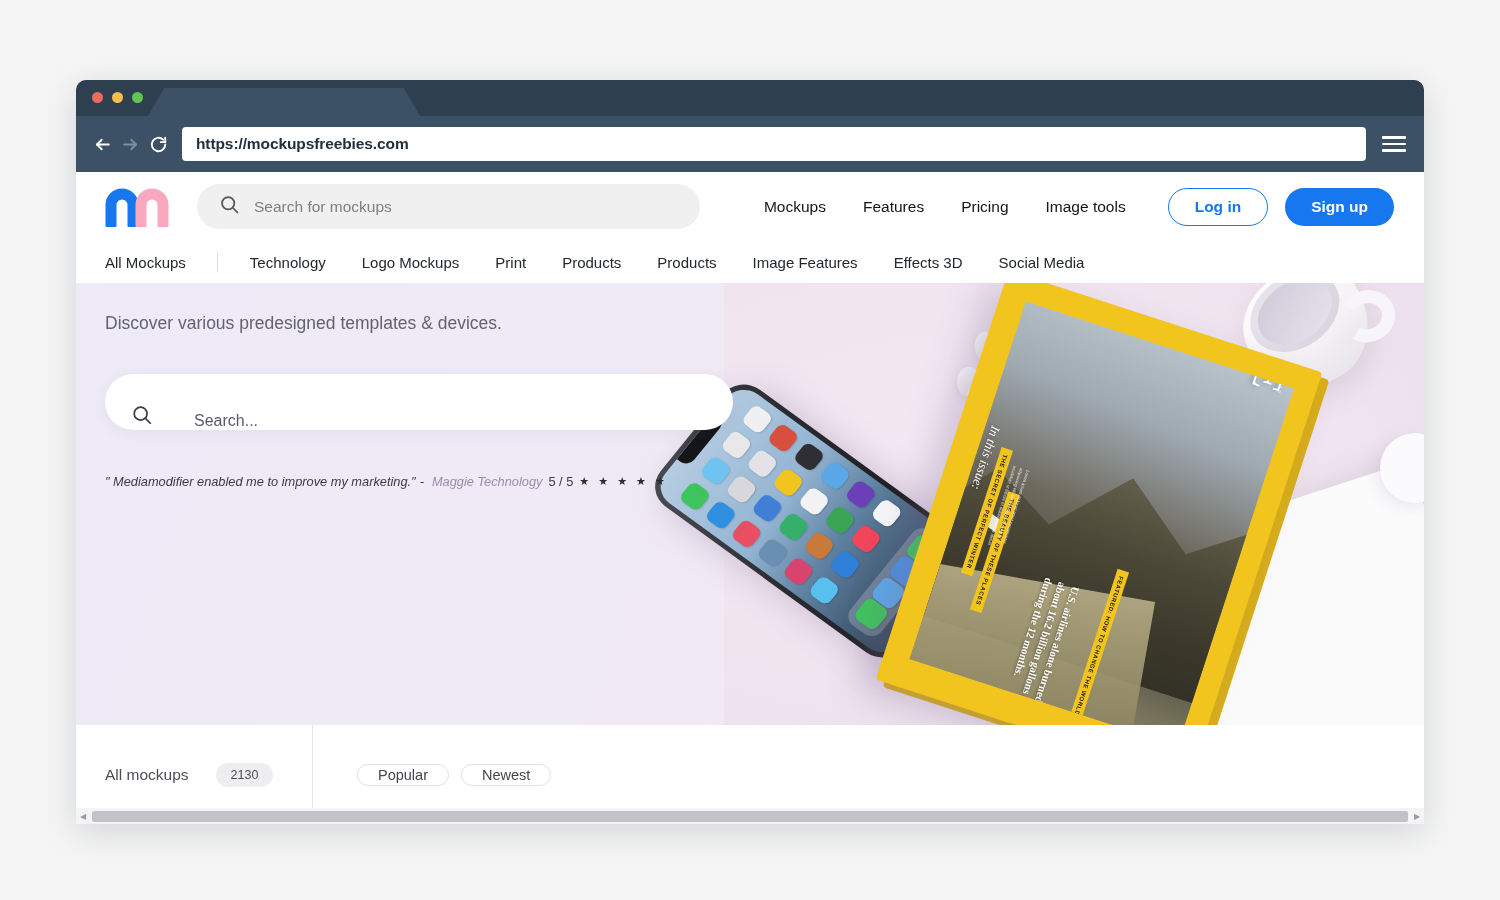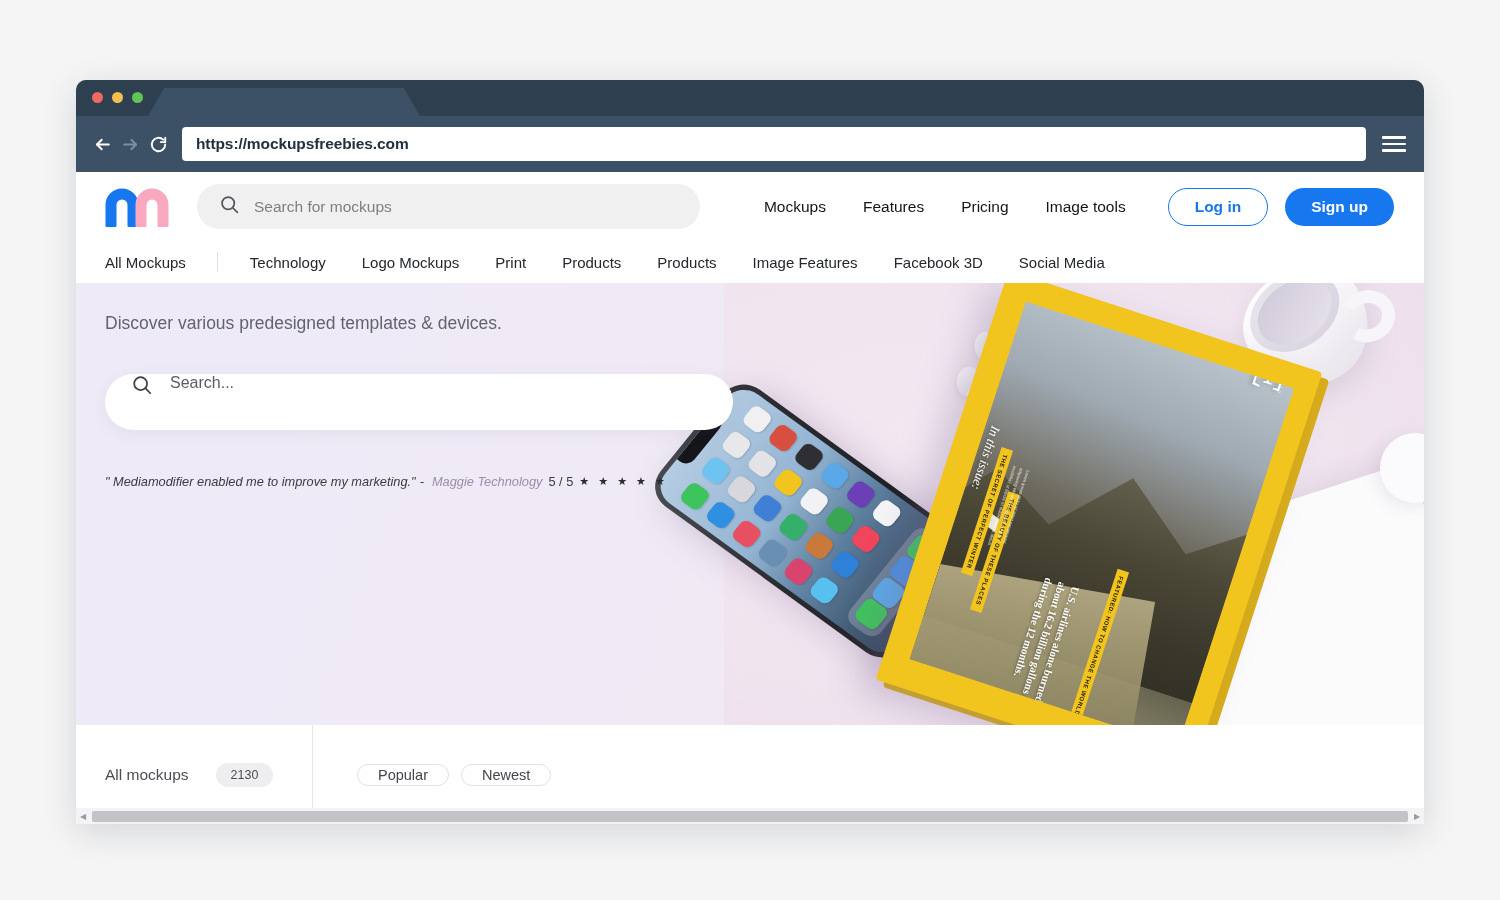--- a/index.html
+++ b/index.html
@@ -187,24 +187,25 @@
   .hero-sub {
     margin-top: 30px;
     font-size: 17.5px;
     color: #63636e;
   }
   .hero-searchbox {
     margin-top: 40px;
     width: 628px; height: 56px;
     background: #ffffff;
     border-radius: 30px;
-    display: flex; align-items: flex-start;
+    display: flex; align-items: flex-end;
     padding: 0 26px;
     box-shadow: 0 3px 16px rgba(90,70,120,.07);
     cursor: text;
+    gap: 24px;
   }
   .hero-searchbox .ph {
     margin-left: 17px;
     font-size: 16px;
     color: #5b5b66;
   }
   .testimonial {
     margin-top: 44px;
     font-size: 12.8px;
     color: #3a3a44;
@@ -602,21 +603,21 @@
 
     <div class="catbar">
       <div class="cat first">All Mockups</div>
       <div class="cat-sep"></div>
       <div class="cat">Technology</div>
       <div class="cat">Logo Mockups</div>
       <div class="cat">Print</div>
       <div class="cat">Products</div>
       <div class="cat">Products</div>
       <div class="cat">Image Features</div>
-      <div class="cat">Facebook 3D</div>
+      <div class="cat">Effects 3D</div>
       <div class="cat">Social Media</div>
     </div>
 
     <div class="hero">
 
       <div class="hero-photo">
         <div class="desk-surface"></div>
         <div class="white-card"></div>
 
         <div class="mug">

